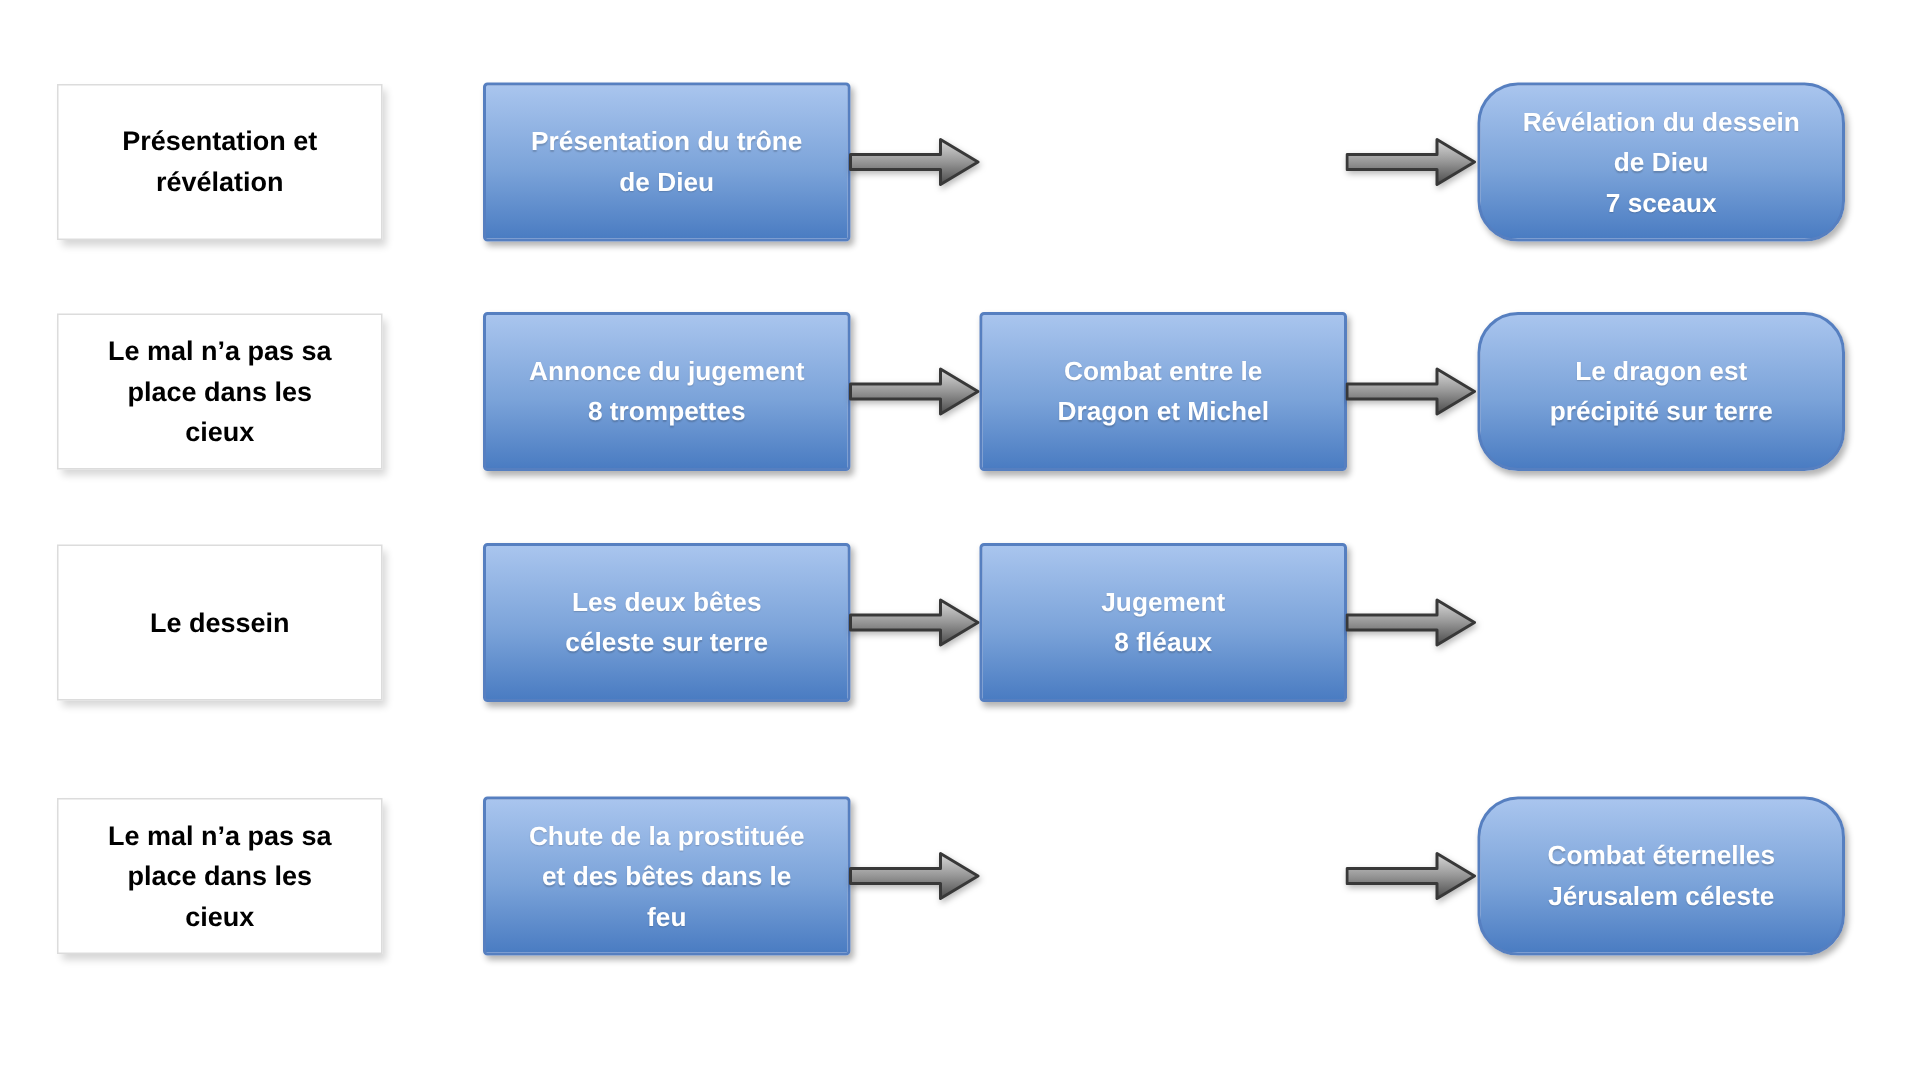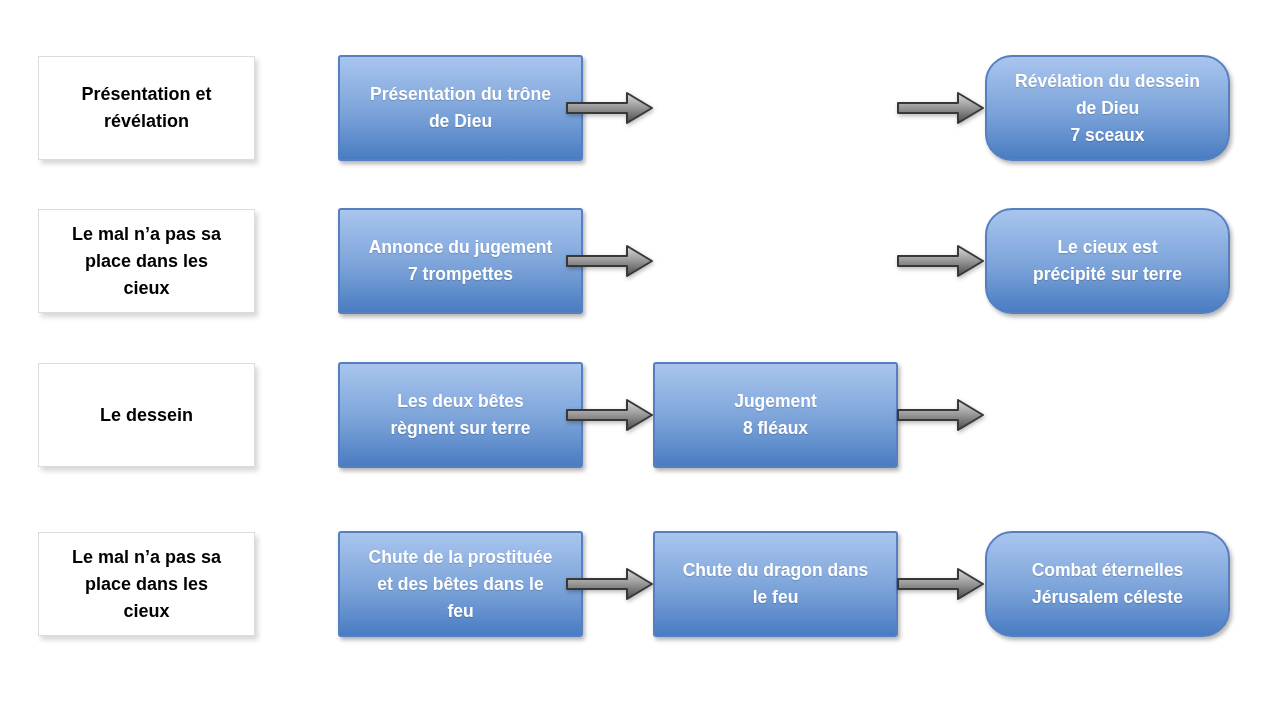--- a/index.html
+++ b/index.html
@@ -57,21 +57,21 @@
     height: 106px;
     background: linear-gradient(to bottom, #a9c5ee 0%, #7ba3d9 55%, #4a7cc2 100%);
     border: 2px solid #567fc0;
     border-radius: 3px;
     box-shadow: 2px 3px 4px rgba(0,0,0,0.30);
     display: flex;
     align-items: center;
     justify-content: center;
     box-sizing: border-box;
   }
-  .step1 { left: 338px; }
+  .step1 { left: 322px; }
   .step2 { left: 653px; }
   .step3 { left: 985px; border-radius: 27px; }
   .step-text {
     color: #ffffff;
     font-size: 17.5px;
     font-weight: bold;
     line-height: 27px;
     text-align: center;
     white-space: pre-line;
     padding: 0 6px;
@@ -140,64 +140,68 @@
 
   <div class="row">
     <div class="label-box">
       <div class="label-text">Le mal n’a pas sa
 place dans les
 cieux</div>
     </div>
 
     <div class="step step1">
       <div class="step-text">Annonce du jugement
-7 trompettes</div>
-    </div>
-
-    <div class="arrow arrow1">
-      <svg viewBox="0 0 88 38" width="88" height="38" aria-hidden="true">
-        <defs>
-          <linearGradient id="arrowGrad" x1="0" y1="0" x2="0" y2="1">
-            <stop offset="0" stop-color="#d9d9d9"></stop>
-            <stop offset="0.5" stop-color="#969696"></stop>
-            <stop offset="1" stop-color="#4b4b4b"></stop>
-          </linearGradient>
-        </defs>
-        <polygon points="1,14 61,14 61,4 86,19 61,34 61,24 1,24" fill="url(#arrowGrad)" stroke="#383838" stroke-width="2" stroke-linejoin="round"></polygon>
-      </svg>
-    </div>
-
+8 trompettes</div>
+    </div>
+
+    <div class="arrow arrow1">
+      <svg viewBox="0 0 88 38" width="88" height="38" aria-hidden="true">
+        <defs>
+          <linearGradient id="arrowGrad" x1="0" y1="0" x2="0" y2="1">
+            <stop offset="0" stop-color="#d9d9d9"></stop>
+            <stop offset="0.5" stop-color="#969696"></stop>
+            <stop offset="1" stop-color="#4b4b4b"></stop>
+          </linearGradient>
+        </defs>
+        <polygon points="1,14 61,14 61,4 86,19 61,34 61,24 1,24" fill="url(#arrowGrad)" stroke="#383838" stroke-width="2" stroke-linejoin="round"></polygon>
+      </svg>
+    </div>
+
+    <div class="step step2">
+      <div class="step-text">Combat entre le
+Dragon et Michel</div>
+    </div>
 
     <div class="arrow arrow2">
       <svg viewBox="0 0 88 38" width="88" height="38" aria-hidden="true">
         <defs>
           <linearGradient id="arrowGrad2" x1="0" y1="0" x2="0" y2="1">
             <stop offset="0" stop-color="#d9d9d9"></stop>
             <stop offset="0.5" stop-color="#969696"></stop>
             <stop offset="1" stop-color="#4b4b4b"></stop>
           </linearGradient>
         </defs>
         <polygon points="1,14 61,14 61,4 86,19 61,34 61,24 1,24" fill="url(#arrowGrad2)" stroke="#383838" stroke-width="2" stroke-linejoin="round"></polygon>
       </svg>
     </div>
 
     <div class="step step3">
-      <div class="step-text">Le cieux est
+      <div class="step-text">Le dragon est
 précipité sur terre</div>
     </div>
   </div>
 
   <div class="row">
     <div class="label-box">
       <div class="label-text">Le dessein</div>
     </div>
 
     <div class="step step1">
       <div class="step-text">Les deux bêtes
-règnent sur terre</div>
+céleste sur terre</div>
     </div>
 
     <div class="arrow arrow1">
       <svg viewBox="0 0 88 38" width="88" height="38" aria-hidden="true">
         <defs>
           <linearGradient id="arrowGrad" x1="0" y1="0" x2="0" y2="1">
             <stop offset="0" stop-color="#d9d9d9"></stop>
             <stop offset="0.5" stop-color="#969696"></stop>
             <stop offset="1" stop-color="#4b4b4b"></stop>
           </linearGradient>
@@ -245,24 +249,20 @@
           <linearGradient id="arrowGrad" x1="0" y1="0" x2="0" y2="1">
             <stop offset="0" stop-color="#d9d9d9"></stop>
             <stop offset="0.5" stop-color="#969696"></stop>
             <stop offset="1" stop-color="#4b4b4b"></stop>
           </linearGradient>
         </defs>
         <polygon points="1,14 61,14 61,4 86,19 61,34 61,24 1,24" fill="url(#arrowGrad)" stroke="#383838" stroke-width="2" stroke-linejoin="round"></polygon>
       </svg>
     </div>
 
-    <div class="step step2">
-      <div class="step-text">Chute du dragon dans
-le feu</div>
-    </div>
 
     <div class="arrow arrow2">
       <svg viewBox="0 0 88 38" width="88" height="38" aria-hidden="true">
         <defs>
           <linearGradient id="arrowGrad2" x1="0" y1="0" x2="0" y2="1">
             <stop offset="0" stop-color="#d9d9d9"></stop>
             <stop offset="0.5" stop-color="#969696"></stop>
             <stop offset="1" stop-color="#4b4b4b"></stop>
           </linearGradient>
         </defs>

